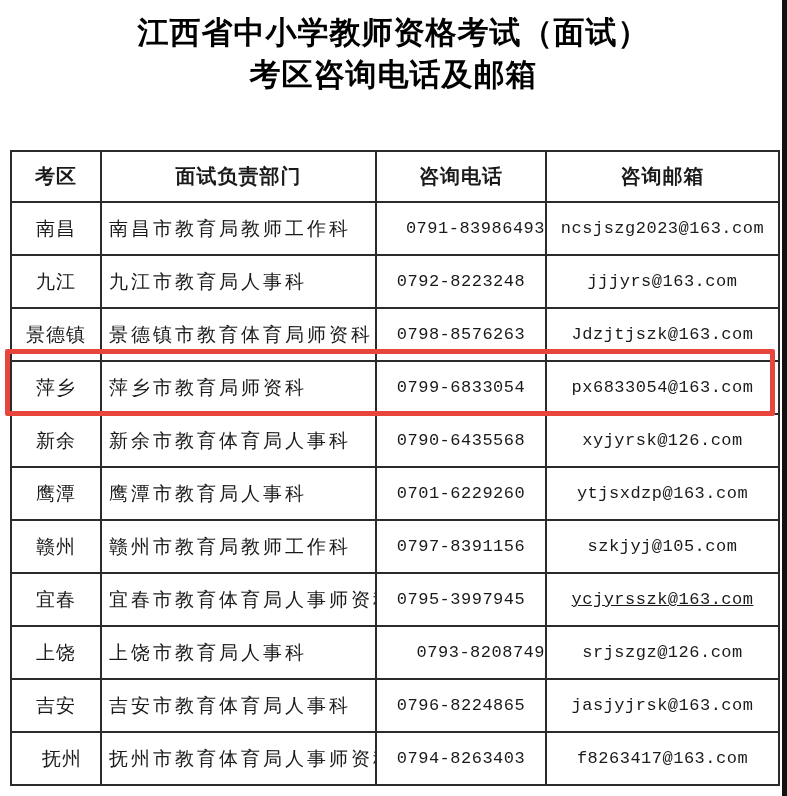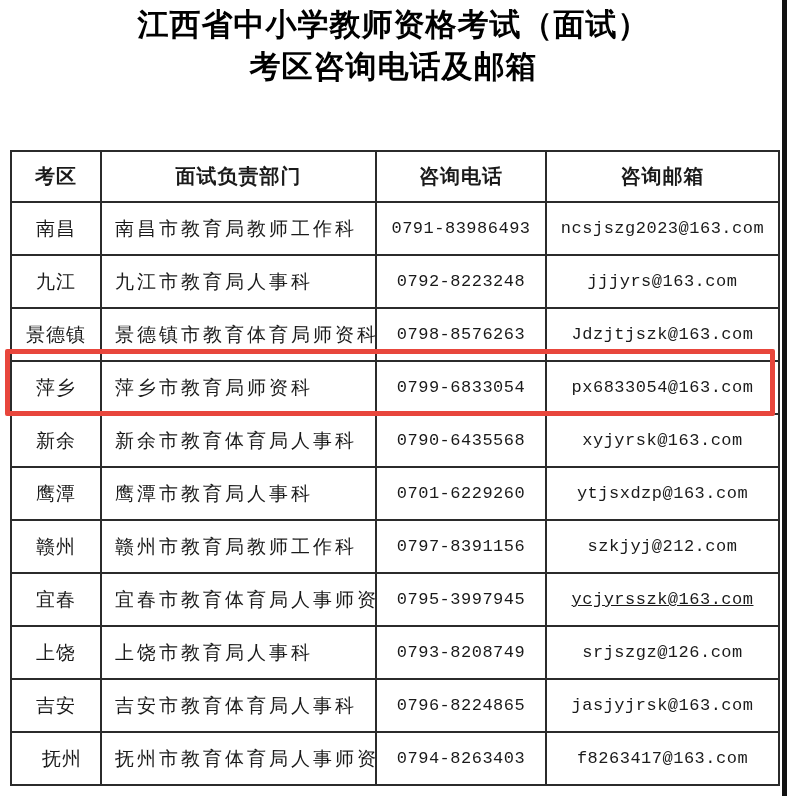--- a/index.html
+++ b/index.html
@@ -10,21 +10,21 @@
     color: #1a1a1a;
     position: relative;
     overflow: hidden;
   }
   .page-edge-right {
     position: absolute; top: 0; right: 0;
     width: 5px; height: 796px;
     background: #121212;
   }
   .title-block {
-    padding-top: 4px;
+    padding-top: 12px;
     text-align: center;
   }
   .title-line {
     font-weight: bold;
     font-size: 31px;
     line-height: 42px;
     letter-spacing: 1px;
     color: #000;
   }
   table.contact-table {
@@ -46,21 +46,21 @@
     font-weight: bold;
     text-align: center;
     letter-spacing: 1px;
   }
   .contact-table td { height: 51px; font-size: 19px; }
   .col-region   { width: 90px; }
   .col-dept     { width: 275px; }
   .col-phone    { width: 170px; }
   .col-email    { width: 233px; }
   td.cell-region { text-align: center; letter-spacing: 1px; }
-  td.cell-dept   { text-align: left; padding-left: 13px; letter-spacing: 3px; }
+  td.cell-dept   { text-align: left; padding-left: 7px; letter-spacing: 3px; }
   td.cell-phone, td.cell-email {
     text-align: center;
     font-family: "Liberation Mono", "DejaVu Sans Mono", monospace;
     font-size: 17px;
     letter-spacing: 0.5px;
   }
   .highlight-overlay {
     position: absolute;
     box-sizing: border-box;
     left: 5px; top: 349px;
@@ -90,21 +90,21 @@
       <th style="border-color: rgb(43, 43, 43);">考区</th>
       <th style="border-color: rgb(43, 43, 43);">面试负责部门</th>
       <th style="border-color: rgb(43, 43, 43);">咨询电话</th>
       <th style="border-color: rgb(43, 43, 43);">咨询邮箱</th>
     </tr>
   </thead>
   <tbody id="table-body">
   <tr>
     <td class="cell-region" style="border-color: rgb(43, 43, 43); text-align: center;">南昌</td>
     <td class="cell-dept" style="border-color: rgb(43, 43, 43);">南昌市教育局教师工作科</td>
-    <td class="cell-phone" style="border-color: rgb(43, 43, 43);">0791-83986493</td>
+    <td class="cell-phone" style="border-color: rgb(43, 43, 43); text-align: right;">0791-83986493</td>
     <td class="cell-email" style="border-color: rgb(43, 43, 43);">ncsjszg2023@163.com</td>
   </tr>
 
   <tr>
     <td class="cell-region" style="border-color: rgb(43, 43, 43);">九江</td>
     <td class="cell-dept" style="border-color: rgb(43, 43, 43); border-radius: 25px;">九江市教育局人事科</td>
     <td class="cell-phone" style="border-color: rgb(43, 43, 43);">0792-8223248</td>
     <td class="cell-email" style="border-color: rgb(43, 43, 43);">jjjyrs@163.com</td>
   </tr>
 
@@ -119,48 +119,48 @@
     <td class="cell-region" style="border-color: rgb(43, 43, 43);">萍乡</td>
     <td class="cell-dept" style="border-color: rgb(43, 43, 43);">萍乡市教育局师资科</td>
     <td class="cell-phone" style="border-color: rgb(43, 43, 43);">0799-6833054</td>
     <td class="cell-email" style="border-color: rgb(43, 43, 43);">px6833054@163.com</td>
   </tr>
 
   <tr>
     <td class="cell-region" style="border-color: rgb(43, 43, 43); border-radius: 12px;">新余</td>
     <td class="cell-dept" style="border-color: rgb(43, 43, 43);">新余市教育体育局人事科</td>
     <td class="cell-phone" style="border-color: rgb(43, 43, 43);">0790-6435568</td>
-    <td class="cell-email" style="border-color: rgb(43, 43, 43);">xyjyrsk@163.com</td>
+    <td class="cell-email" style="border-color: rgb(43, 43, 43);">xyjyrsk@126.com</td>
   </tr>
 
   <tr>
     <td class="cell-region" style="border-color: rgb(43, 43, 43);">鹰潭</td>
     <td class="cell-dept" style="border-color: rgb(43, 43, 43);">鹰潭市教育局人事科</td>
     <td class="cell-phone" style="border-color: rgb(43, 43, 43);">0701-6229260</td>
     <td class="cell-email" style="border-color: rgb(43, 43, 43);">ytjsxdzp@163.com</td>
   </tr>
 
   <tr>
     <td class="cell-region" style="border-color: rgb(43, 43, 43);">赣州</td>
     <td class="cell-dept" style="border-color: rgb(43, 43, 43);">赣州市教育局教师工作科</td>
     <td class="cell-phone" style="border-color: rgb(43, 43, 43);">0797-8391156</td>
-    <td class="cell-email" style="border-color: rgb(43, 43, 43);">szkjyj@212.com</td>
+    <td class="cell-email" style="border-color: rgb(43, 43, 43);">szkjyj@105.com</td>
   </tr>
 
   <tr>
     <td class="cell-region" style="border-color: rgb(43, 43, 43);">宜春</td>
     <td class="cell-dept" style="border-color: rgb(43, 43, 43);">宜春市教育体育局人事师资科</td>
     <td class="cell-phone" style="border-color: rgb(43, 43, 43);">0795-3997945</td>
     <td class="cell-email" style="border-color: rgb(43, 43, 43); text-decoration: underline;">ycjyrsszk@163.com</td>
   </tr>
 
   <tr>
     <td class="cell-region" style="border-color: rgb(43, 43, 43);">上饶</td>
     <td class="cell-dept" style="border-color: rgb(43, 43, 43);">上饶市教育局人事科</td>
-    <td class="cell-phone" style="border-color: rgb(43, 43, 43);">0793-8208749</td>
+    <td class="cell-phone" style="border-color: rgb(43, 43, 43); text-align: right;">0793-8208749</td>
     <td class="cell-email" style="border-color: rgb(43, 43, 43);">srjszgz@126.com</td>
   </tr>
 
   <tr>
     <td class="cell-region" style="border-color: rgb(43, 43, 43);">吉安</td>
     <td class="cell-dept" style="border-color: rgb(43, 43, 43);">吉安市教育体育局人事科</td>
     <td class="cell-phone" style="border-color: rgb(43, 43, 43);">0796-8224865</td>
     <td class="cell-email" style="border-color: rgb(43, 43, 43);">jasjyjrsk@163.com</td>
   </tr>
 

